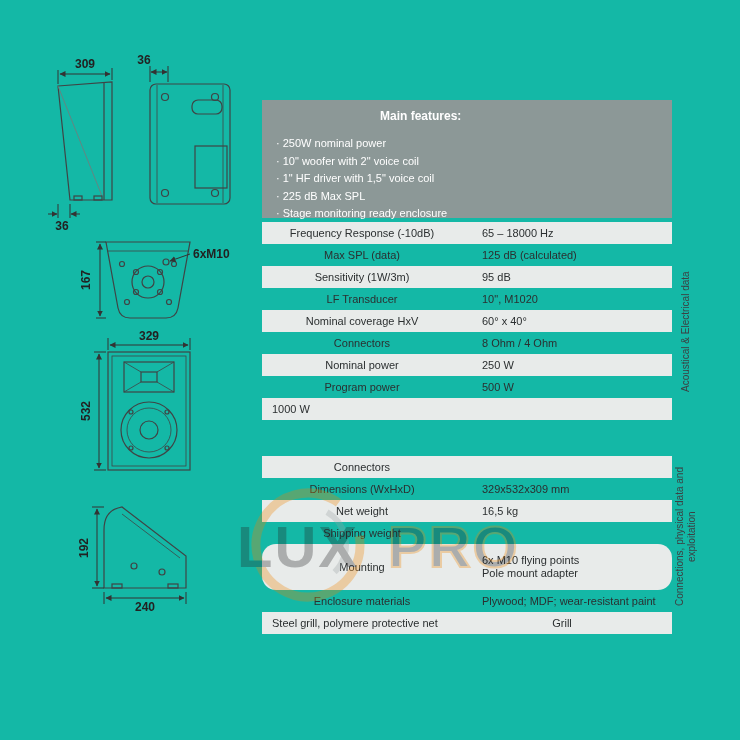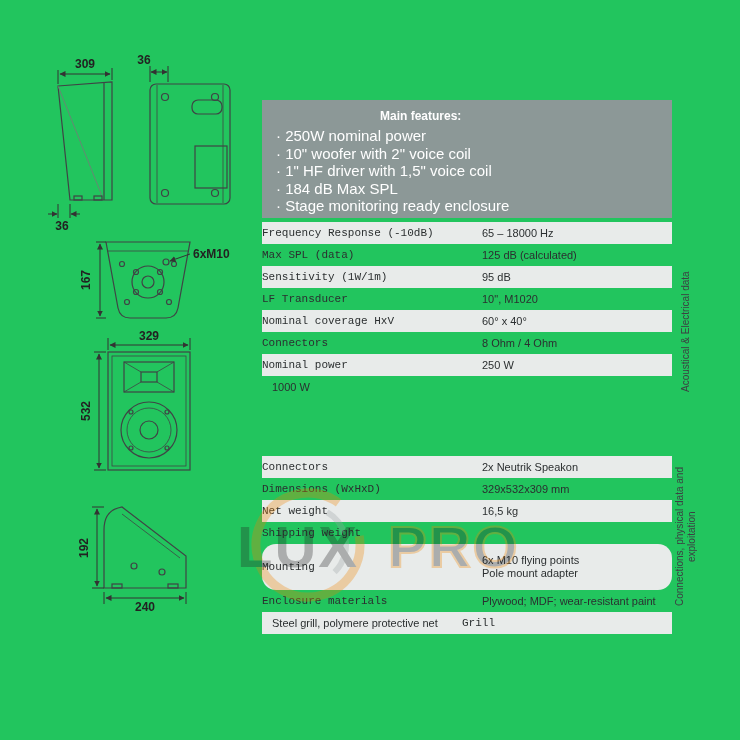--- a/index.html
+++ b/index.html
@@ -1,39 +1,39 @@
 <!DOCTYPE html>
 <html><head>
 <meta charset="utf-8">
 <style>
   html,body{margin:0;padding:0;background:#ffffff;}
   .page{
-    position:relative;width:740px;height:740px;background:#22c55e;overflow:hidden;
+    position:relative;width:740px;height:740px;background:#14b8a6;overflow:hidden;
     font-family:"Liberation Sans",sans-serif;color:#2b2f30;
   }
   svg text{font-family:"Liberation Sans",sans-serif;fill:#222;}
   .drawings{position:absolute;left:0;top:0;}
   .watermark{position:absolute;left:0;top:0;opacity:0.30;pointer-events:none;}
 
   
   .features{
     position:absolute;left:262px;top:100px;width:410px;height:118px;
     background:#8c9897;color:#ffffff;box-sizing:border-box;padding:9px 14px 6px 14px;
   }
-  .features-title{font-weight:bold;font-size:12px;margin-left:104px;margin-bottom:4px;}
-  .feature-line{font-size:15px;line-height:17.5px;}
+  .features-title{font-weight:bold;font-size:12px;margin-left:104px;margin-bottom:12px;}
+  .feature-line{font-size:11px;line-height:17.5px;}
 
   
   .table{position:absolute;left:262px;width:410px;}
   .t1{top:222px;}
   .t2{top:456px;}
   .spec-row{display:flex;align-items:center;height:22px;font-size:11px;}
   .spec-row:nth-child(odd){background:#e8ebea;}
   .spec-row.tall{height:46px;border-radius:14px;}
-  .cell.label{width:200px;text-align:left;padding-right:10px;font-weight:400;color:#2b2f30;font-family:Liberation Mono, monospace;}
+  .cell.label{width:200px;text-align:center;padding-right:10px;font-weight:400;color:#2b2f30;}
   .cell.value{flex:1;padding-left:10px;white-space:pre-line;line-height:13px;color:#2b2f30;}
 
   
   .side-label{
     position:absolute;writing-mode:vertical-rl;transform:rotate(180deg);
     font-size:10px;color:#3c4143;text-align:center;line-height:12px;
   }
   .sl1{left:680px;top:222px;height:220px;}
   .sl2{left:674px;top:456px;height:162px;}
 </style>
@@ -172,62 +172,65 @@
       <line x1="106" y1="598" x2="184" y2="598" marker-start="url(#arr)" marker-end="url(#arr)"></line>
     </g>
     <text x="145" y="611" text-anchor="middle" font-size="12" font-weight="600">240</text>
   </svg>
 
   <div class="features">
     <div class="features-title">Main features:</div>
     <div class="feature-line">· 250W nominal power</div>
     <div class="feature-line">· 10" woofer with 2" voice coil</div>
     <div class="feature-line">· 1" HF driver with 1,5" voice coil</div>
-    <div class="feature-line">· 184 dB Max SPL</div>
+    <div class="feature-line">· 225 dB Max SPL</div>
     <div class="feature-line">· Stage monitoring ready enclosure</div>
   </div>
 
   <div class="table t1">
     <div class="spec-row">
       <div class="cell label">Frequency Response (-10dB)</div>
       <div class="cell value">65 – 18000 Hz</div>
     </div>
     <div class="spec-row">
       <div class="cell label">Max SPL (data)</div>
       <div class="cell value">125 dB (calculated)</div>
     </div>
     <div class="spec-row">
-      <div class="cell label">Sensitivity (1W/1m)</div>
+      <div class="cell label">Sensitivity (1W/3m)</div>
       <div class="cell value">95 dB</div>
     </div>
     <div class="spec-row">
       <div class="cell label">LF Transducer</div>
       <div class="cell value">10", M1020</div>
     </div>
     <div class="spec-row">
       <div class="cell label">Nominal coverage HxV</div>
       <div class="cell value">60° x 40°</div>
     </div>
     <div class="spec-row">
       <div class="cell label">Connectors</div>
       <div class="cell value">8 Ohm / 4 Ohm</div>
     </div>
     <div class="spec-row">
       <div class="cell label">Nominal power</div>
       <div class="cell value">250 W</div>
     </div>
     <div class="spec-row">
+      <div class="cell label">Program power</div>
+      <div class="cell value">500 W</div>
+    </div>
+    <div class="spec-row">
       <div class="cell value">1000 W</div>
     </div>
   </div>
 
   <div class="table t2">
     <div class="spec-row">
       <div class="cell label">Connectors</div>
-      <div class="cell value">2x Neutrik Speakon</div>
     </div>
     <div class="spec-row">
       <div class="cell label">Dimensions (WxHxD)</div>
       <div class="cell value">329x532x309 mm</div>
     </div>
     <div class="spec-row">
       <div class="cell label">Net weight</div>
       <div class="cell value">16,5 kg</div>
     </div>
     <div class="spec-row">

